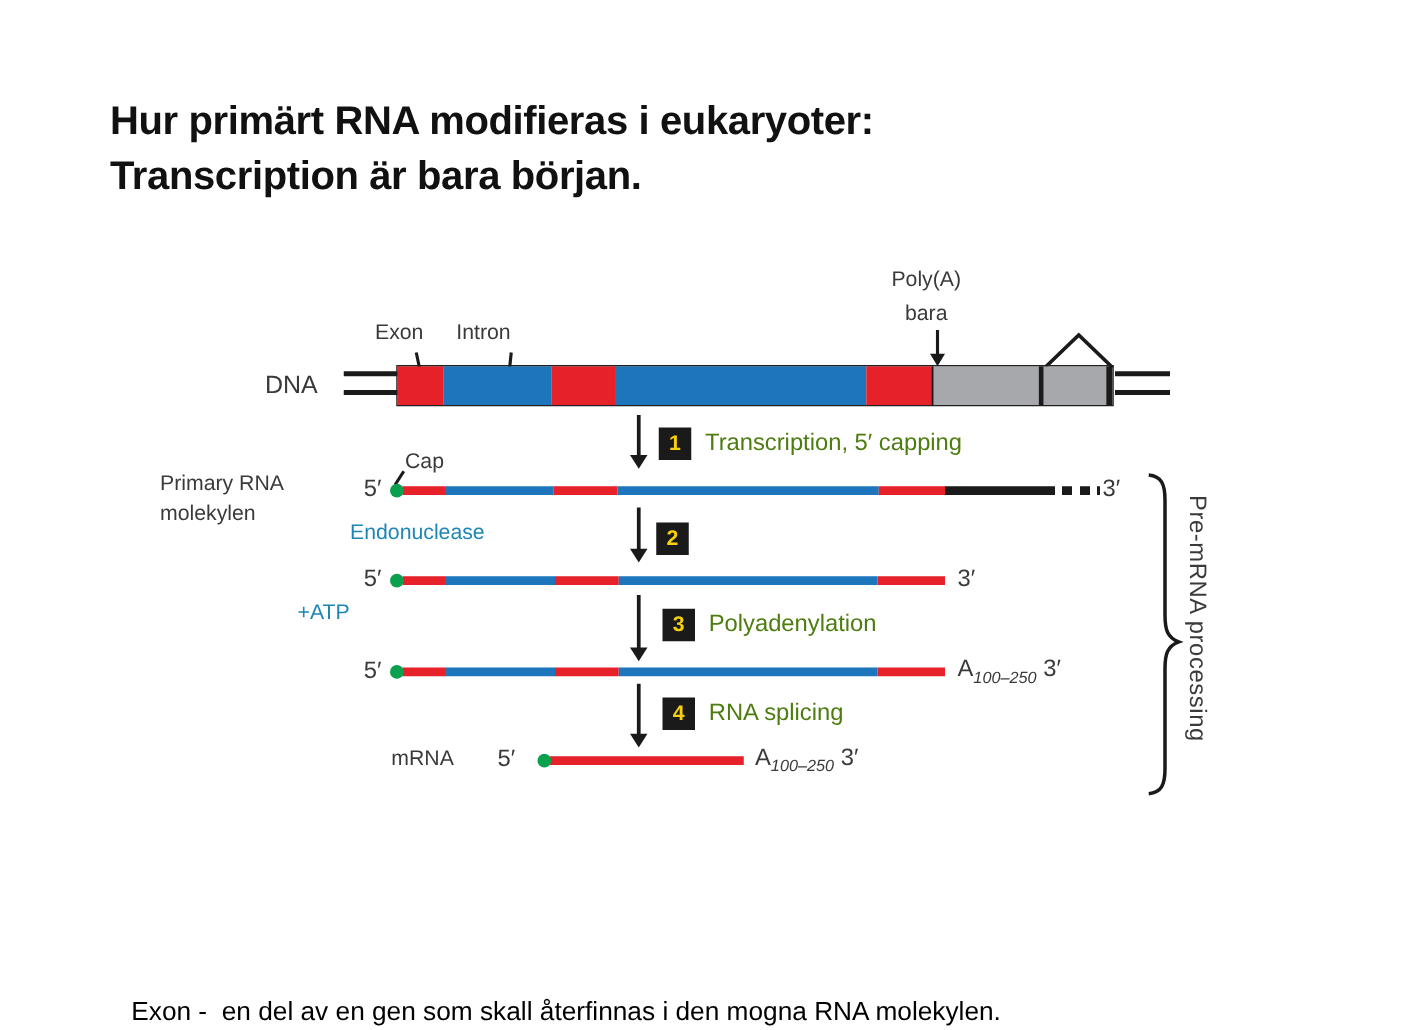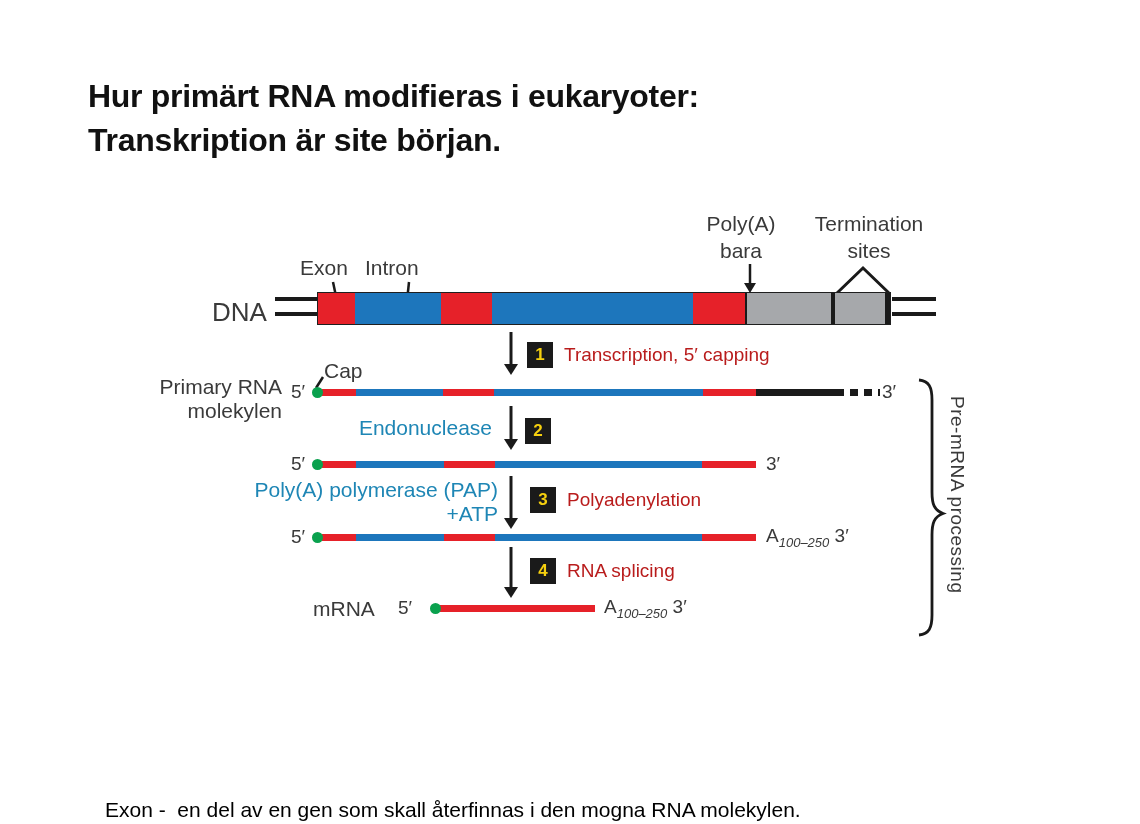--- a/index.html
+++ b/index.html
@@ -2,51 +2,51 @@
 <html style="--exon-red: #e62129; --intron-blue: #1d76bc; --downstream-gray: #a6a8ab; --enzyme-teal: #1e86b5; --cap-green: #0aa14e; --step-box-bg: #1a1a1a; --step-num-yellow: #f6d00f;"><head>
 <meta charset="utf-8">
 <style>
   html,body{margin:0;padding:0;background:#fff;}
   .slide{position:relative;width:1140px;height:824px;background:#ffffff;overflow:hidden;
          font-family:"Liberation Sans",sans-serif;margin-top:40px;}
   .title{position:absolute;left:88px;top:34px;font-size:32px;font-weight:700;color:#111;
          line-height:44px;letter-spacing:-0.3px;}
   .footer{position:absolute;left:105px;top:702px;font-size:21px;color:#000;line-height:27px;
           white-space:pre-wrap;}
-  .dlabel{position:absolute;font-size:21px;color:#3a3a3a;white-space:nowrap;}
+  .dlabel{position:absolute;font-size:17px;color:#3a3a3a;white-space:nowrap;}
   .center{text-align:center;}
-  .right{text-align:right;}
+  .right{text-align:left;}
   .teal{color:var(--enzyme-teal);}
   .lh24{line-height:24px;}
   .svg-overlay{position:absolute;left:0;top:0;width:1140px;height:824px;pointer-events:none;}
   .bar{position:absolute;display:flex;}
   .bar.outlined{outline:1.5px solid #1f1f1f;}
   .seg{height:100%;}
   .seg-red{background:var(--exon-red);}
   .seg-blue{background:var(--intron-blue);}
   .seg-gray{background:var(--downstream-gray);}
   .seg-black{background:#1a1a1a;}
   .seg-dash{background:repeating-linear-gradient(90deg,#1a1a1a 0 8px,transparent 8px 14px);}
   .cap-dot{position:absolute;width:11px;height:11px;border-radius:50%;background:var(--cap-green);}
   .step{position:absolute;display:flex;align-items:center;gap:11px;}
   .stepbox{width:26px;height:26px;background:var(--step-box-bg);color:var(--step-num-yellow);
            font-weight:700;font-size:17px;display:flex;align-items:center;justify-content:center;}
-  .steplabel{font-size:19px;color:#b91c1c;white-space:nowrap;}
+  .steplabel{font-size:19px;color:#4d7c0f;white-space:nowrap;}
   .prime{position:absolute;font-size:19px;color:#3a3a3a;white-space:nowrap;}
   .tail sub{font-size:13px;font-style:italic;vertical-align:-5px;letter-spacing:0;}
   .vtext{position:absolute;writing-mode:vertical-rl;font-size:19px;color:#3a3a3a;letter-spacing:0.5px;}
 </style>
 </head>
 <body>
 
 <div class="slide">
 
   <div class="title">
     <div>Hur primärt RNA modifieras i eukaryoter:</div>
-    <div>Transkription är site början.</div>
+    <div>Transcription är bara början.</div>
   </div>
 
   <svg class="svg-overlay" viewBox="0 0 1140 824">
     <g stroke="#1a1a1a" fill="none">
       <g stroke-width="4">
         <line x1="275" y1="259" x2="318" y2="259"></line>
           <line x1="275" y1="274" x2="318" y2="274"></line>
       </g>
       <g stroke-width="4">
         <line x1="892" y1="259" x2="936" y2="259"></line>
@@ -121,47 +121,42 @@
 
   <div class="cap-dot" style="left:312px;top:347px;"></div>
   <div class="cap-dot" style="left:312px;top:419px;"></div>
   <div class="cap-dot" style="left:312px;top:492px;"></div>
   <div class="cap-dot" style="left:430px;top:563px;"></div>
 
   <div class="dlabel center" style="left:695px;top:170px;width:92px;line-height:27px;">
     <div>Poly(A)</div>
     <div>bara</div>
   </div>
-  <div class="dlabel center" style="left:790px;top:170px;width:158px;line-height:27px;">
-    <div>Termination</div>
-    <div>sites</div>
-  </div>
   <div class="dlabel" style="left:300px;top:216px;">Exon</div>
   <div class="dlabel" style="left:365px;top:216px;">Intron</div>
-  <div class="dlabel" style="left:212px;top:257px;font-size:26px;">DNA</div>
+  <div class="dlabel" style="left:212px;top:257px;font-size:20px;">DNA</div>
 
   <div class="step" style="left:527px;top:302px;">
     <div class="stepbox">1</div>
     <div class="steplabel">Transcription, 5′ capping</div>
   </div>
   <div class="step" style="left:525px;top:378px;">
     <div class="stepbox">2</div>
   </div>
   <div class="step" style="left:530px;top:447px;">
     <div class="stepbox">3</div>
     <div class="steplabel">Polyadenylation</div>
   </div>
   <div class="step" style="left:530px;top:518px;">
     <div class="stepbox">4</div>
     <div class="steplabel">RNA splicing</div>
   </div>
 
   <div class="dlabel teal right" style="left:280px;top:376px;width:212px;">Endonuclease</div>
   <div class="dlabel teal right lh24" style="left:238px;top:438px;width:260px;">
-    <div>Poly(A) polymerase (PAP)</div>
     <div>+ATP</div>
   </div>
 
   <div class="dlabel right lh24" style="left:128px;top:335px;width:154px;">
     <div>Primary RNA</div>
     <div>molekylen</div>
   </div>
   <div class="dlabel" style="left:324px;top:319px;text-align:right;">Cap</div>
   <div class="dlabel" style="left:313px;top:557px;">mRNA</div>
 

